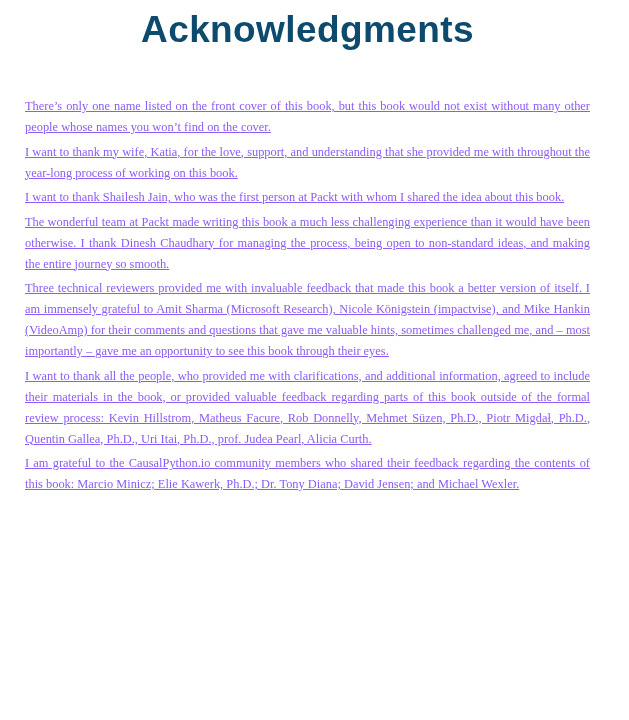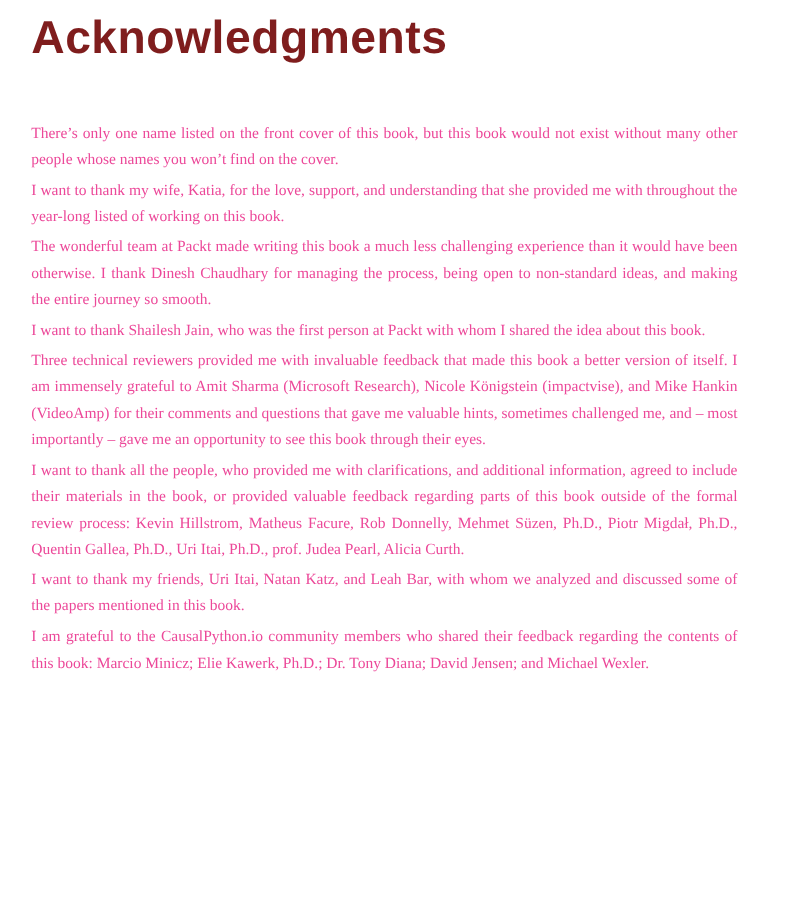--- a/index.html
+++ b/index.html
@@ -10,50 +10,50 @@
   .page {
     position: relative;
     width: 629px;
     height: 720px;
     background: #ffffff;
     overflow: hidden;
     box-sizing: border-box;
   }
   .title {
     margin: 10px 39px 0 25px;
-    text-align: left;
+    text-align: center;
     font-family: "Liberation Sans", "DejaVu Sans", sans-serif;
     font-weight: 700;
     font-size: 37px;
     line-height: 40px;
     letter-spacing: 0.4px;
-    color: #7f1d1d;
+    color: #0c4a6e;
   }
   .content {
     margin: 46px 39px 0 25px;
     font-family: "Liberation Serif", "DejaVu Serif", serif;
     font-size: 12.4px;
     line-height: 21px;
-    color: #ec4899;
+    color: #8b5cf6;
     text-align: justify;
+    text-decoration: underline;
   }
   .content p {
     margin: 0 0 3.5px 0;
     padding: 0;
   }
 </style>
 </head>
 <body>
 
 <div class="page">
   <h1 class="title">Acknowledgments</h1>
 
   <div class="content">
     <p>There’s only one name listed on the front cover of this book, but this book would not exist without many other people whose names you won’t find on the cover.</p>
-    <p>I want to thank my wife, Katia, for the love, support, and understanding that she provided me with throughout the year-long listed of working on this book.</p>
+    <p>I want to thank my wife, Katia, for the love, support, and understanding that she provided me with throughout the year-long process of working on this book.</p>
+    <p>I want to thank Shailesh Jain, who was the first person at Packt with whom I shared the idea about this book.</p>
     <p>The wonderful team at Packt made writing this book a much less challenging experience than it would have been otherwise. I thank Dinesh Chaudhary for managing the process, being open to non-standard ideas, and making the entire journey so smooth.</p>
-    <p>I want to thank Shailesh Jain, who was the first person at Packt with whom I shared the idea about this book.</p>
     <p>Three technical reviewers provided me with invaluable feedback that made this book a better version of itself. I am immensely grateful to Amit Sharma (Microsoft Research), Nicole Königstein (impactvise), and Mike Hankin (VideoAmp) for their comments and questions that gave me valuable hints, sometimes challenged me, and – most importantly – gave me an opportunity to see this book through their eyes.</p>
     <p>I want to thank all the people, who provided me with clarifications, and additional information, agreed to include their materials in the book, or provided valuable feedback regarding parts of this book outside of the formal review process: Kevin Hillstrom, Matheus Facure, Rob Donnelly, Mehmet Süzen, Ph.D., Piotr Migdał, Ph.D., Quentin Gallea, Ph.D., Uri Itai, Ph.D., prof. Judea Pearl, Alicia Curth.</p>
-    <p>I want to thank my friends, Uri Itai, Natan Katz, and Leah Bar, with whom we analyzed and discussed some of the papers mentioned in this book.</p>
     <p>I am grateful to the CausalPython.io community members who shared their feedback regarding the contents of this book: Marcio Minicz; Elie Kawerk, Ph.D.; Dr. Tony Diana; David Jensen; and Michael Wexler.</p>
   </div>
 </div>
 
 </body></html>

